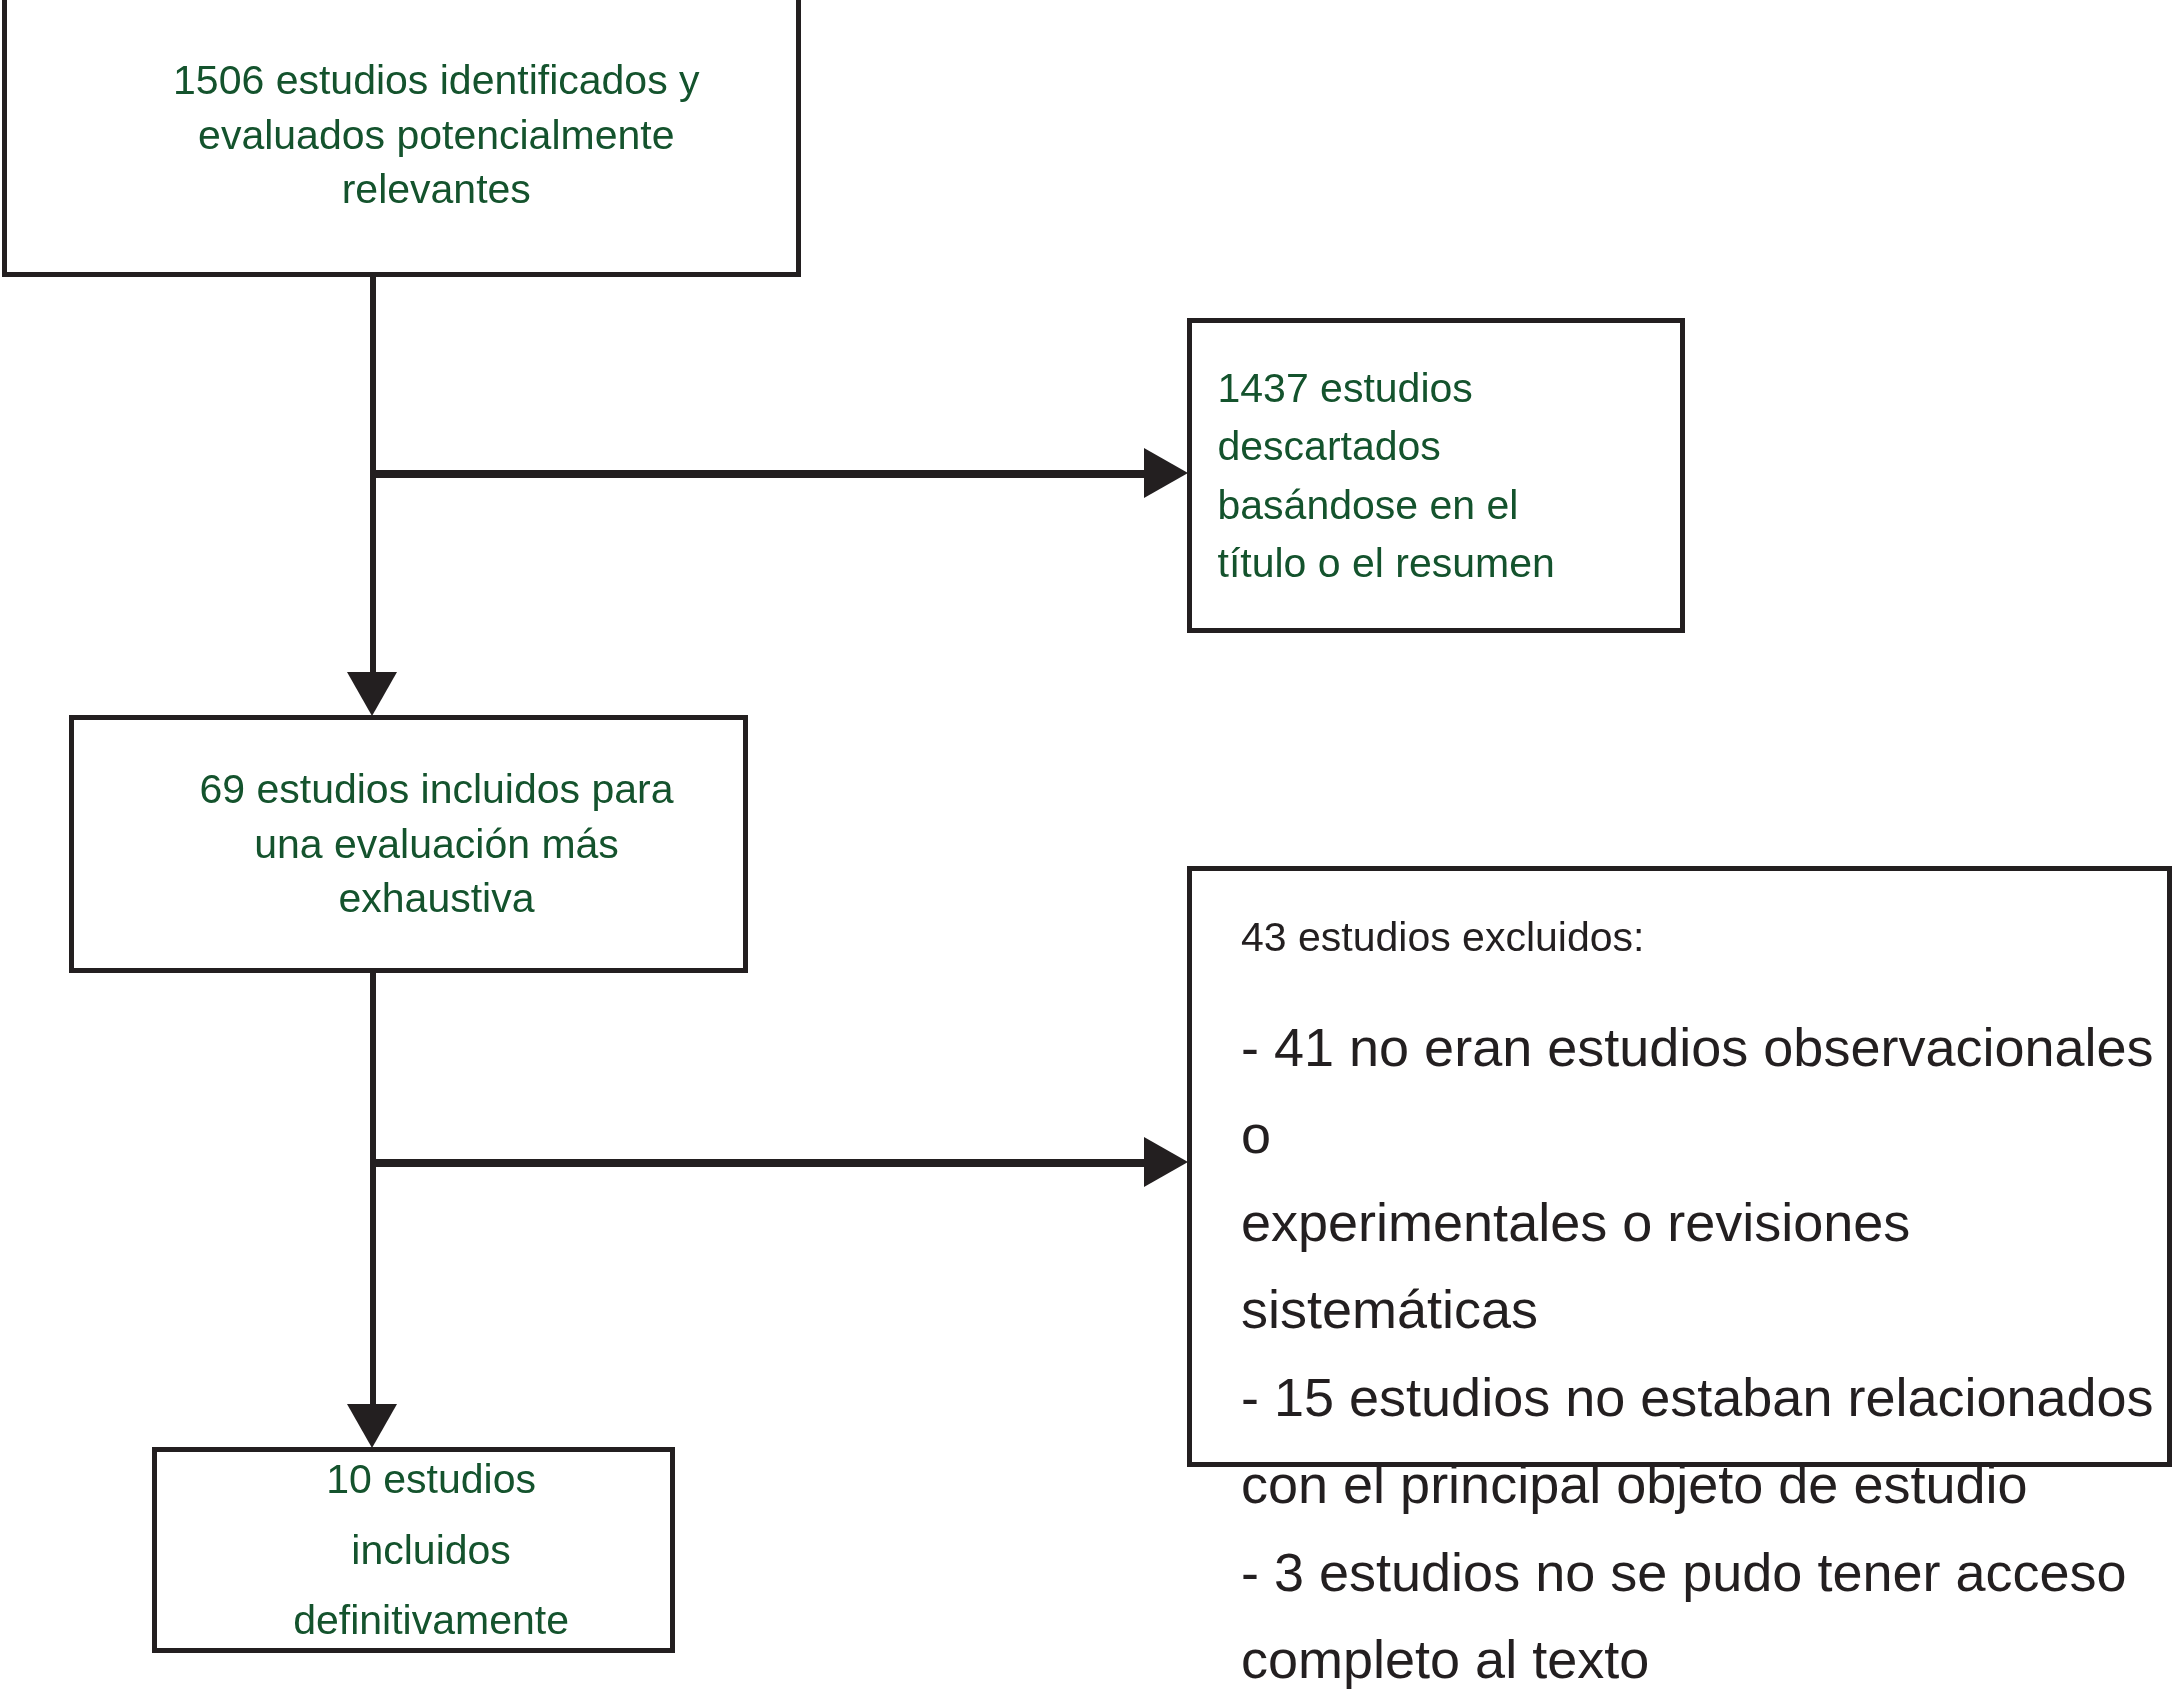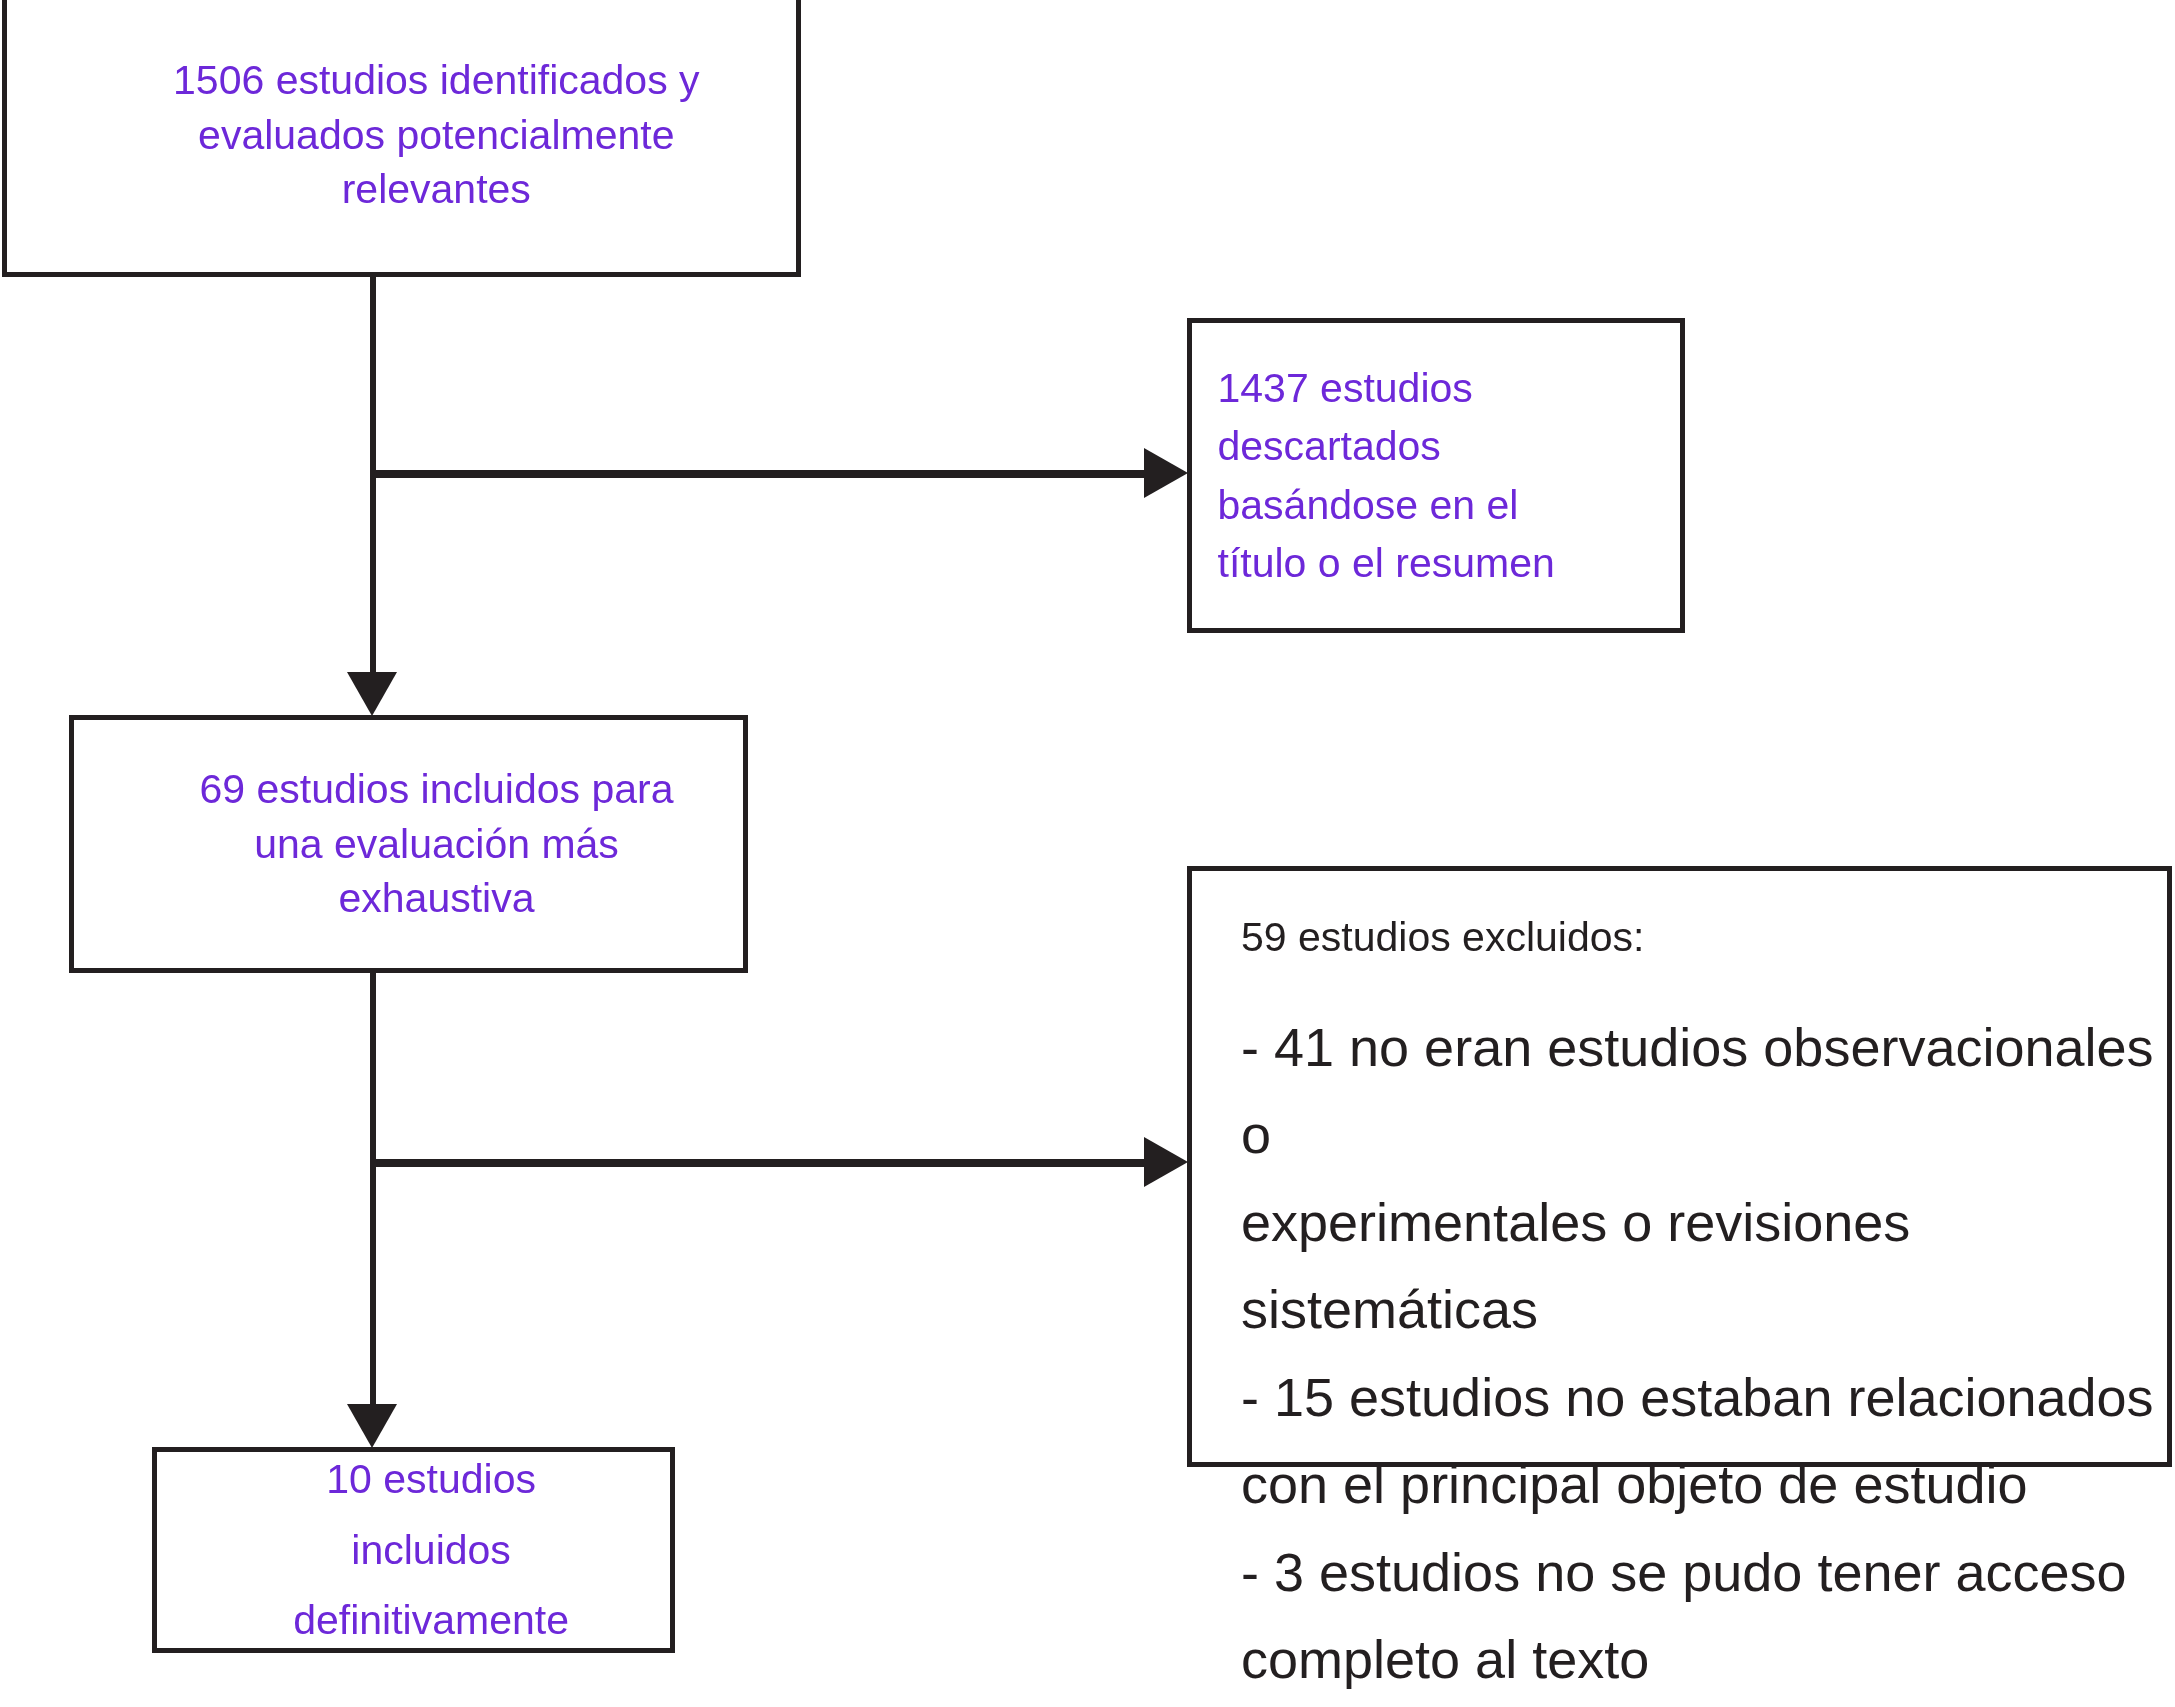--- a/index.html
+++ b/index.html
@@ -24,21 +24,21 @@
     background: #ffffff;
     display: flex;
     flex-direction: column;
     justify-content: center;
     z-index: 3;
   }
   .box .txt {
     display: block;
     width: 100%;
     white-space: pre-line;
-    color: #6d28d9;
+    color: #14532d;
   }
   .box.center .txt { text-align: center; }
   .box.left .txt { text-align: left; }
 
   
   #box-identified {
     left: 1.8px; top: -7px; width: 799px; height: 284px;
     font-size: 41px; line-height: 1.33;
   }
   #box-identified .txt { padding: 0 35px; }
@@ -137,21 +137,21 @@
 título o el resumen</span>
   </div>
 
   <div class="box center" id="box-fulltext">
     <span class="txt">69 estudios incluidos para
 una evaluación más
 exhaustiva</span>
   </div>
 
   <div class="box left" id="box-excluded">
-    <span class="exc-head">59 estudios excluidos:</span>
+    <span class="exc-head">43 estudios excluidos:</span>
     <span class="exc-list">- 41 no eran estudios observacionales o
 experimentales o revisiones sistemáticas
 - 15 estudios no estaban relacionados
 con el principal objeto de estudio
 - 3 estudios no se pudo tener acceso
 completo al texto</span>
   </div>
 
   <div class="box center" id="box-included">
     <span class="txt">10 estudios

